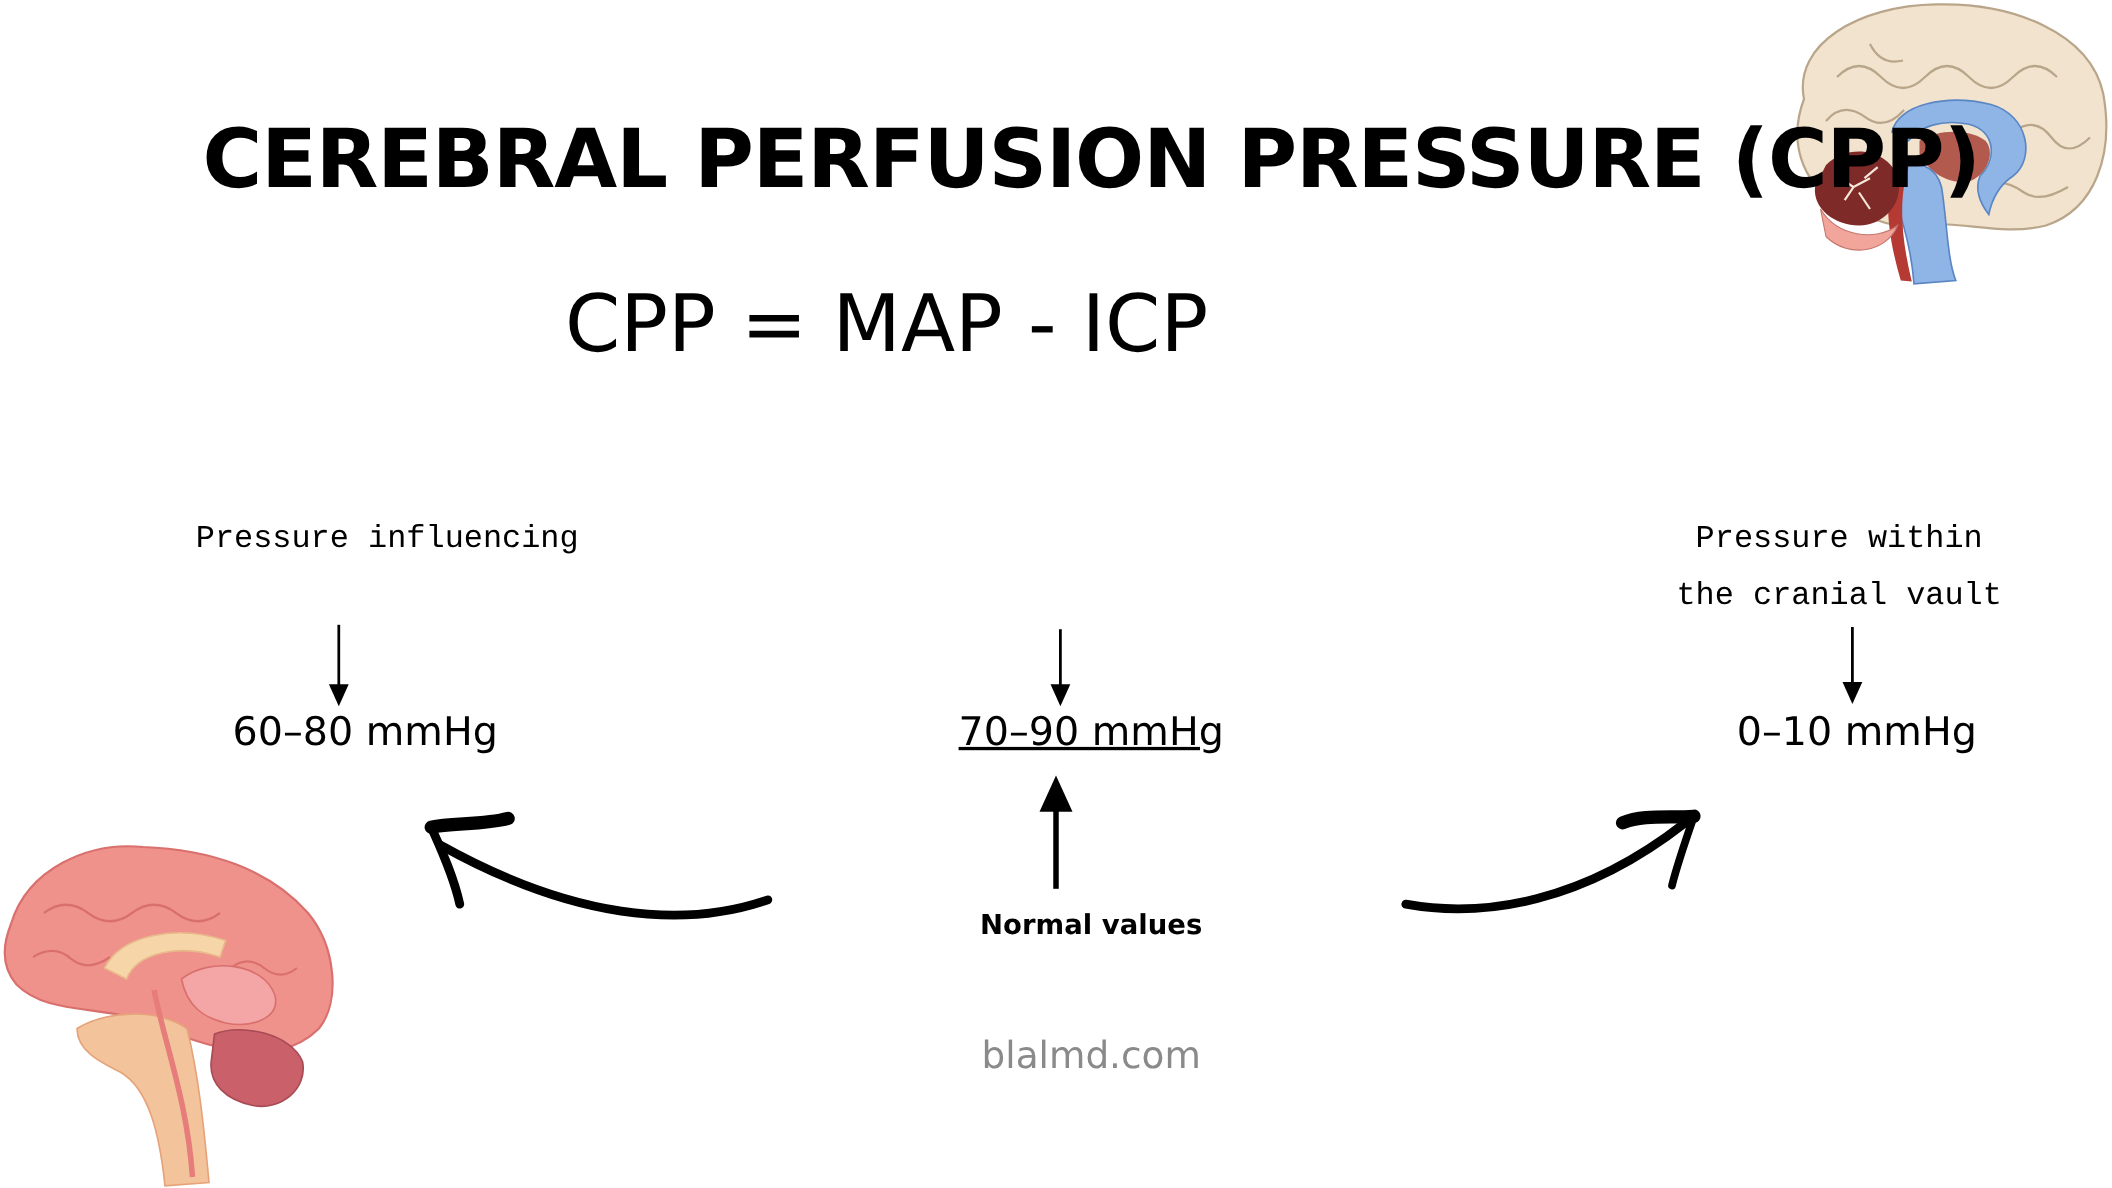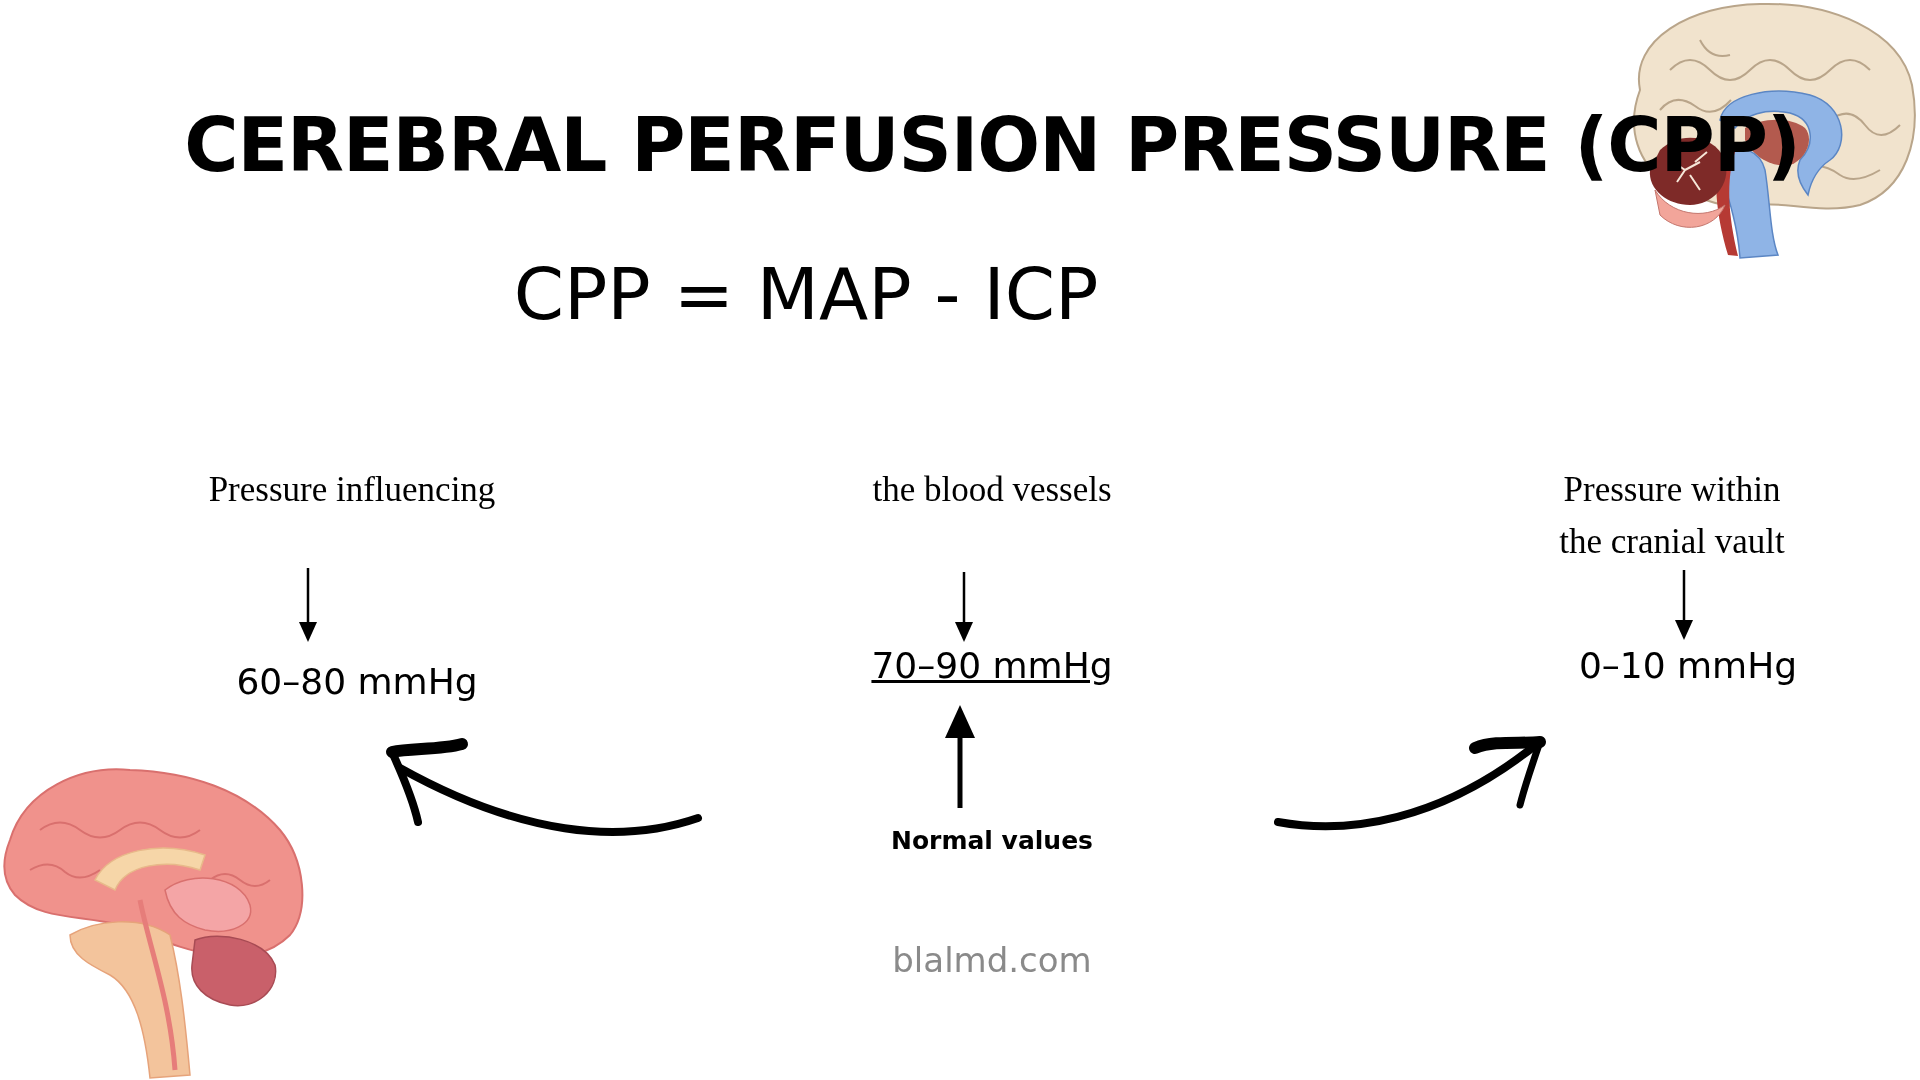--- a/index.html
+++ b/index.html
@@ -15,21 +15,21 @@
       font-family: "DejaVu Sans", sans-serif; font-weight: bold;
       font-size: 74px; letter-spacing: -1px; line-height: 1; z-index: 2;
     }
     .formula {
       left: 0; width: 1548px; top: 258px; text-align: center;
       font-family: "DejaVu Sans", sans-serif; font-weight: normal;
       font-size: 72px; line-height: 1;
     }
     .col { width: 600px; text-align: center; }
     .desc {
-      font-family: Liberation Serif, serif; font-size: 35px; line-height: 52px;
+      font-family: Liberation Mono, monospace; font-size: 29px; line-height: 52px;
     }
     .desc span { display: block; }
     .value {
       font-family: "DejaVu Sans", sans-serif; font-size: 36px; line-height: 1;
       white-space: nowrap;
     }
     .normal {
       left: 760px; width: 400px; top: 826px; text-align: center;
       font-family: "DejaVu Sans", sans-serif; font-weight: bold; font-size: 25px;
     }
@@ -118,25 +118,24 @@
 </svg>
 
 <div class="abs title">CEREBRAL PERFUSION PRESSURE (CPP)</div>
 <div class="abs formula">CPP = MAP - ICP</div>
 
 <div class="abs col" style="left:20px; top:464px;">
   <div class="desc">
     <span>Pressure influencing</span>
   </div>
 </div>
-<div class="abs col value" style="left:25px; top:648px;margin-top:16px;">60–80 mmHg</div>
+<div class="abs col value" style="left:0; top:648px;">60–80 mmHg</div>
 
 <div class="abs col" style="left:660px; top:464px;">
   <div class="desc">
-    <span>the blood vessels</span>
   </div>
 </div>
 <div class="abs col value" style="left:660px; top:648px;text-decoration:underline;">70–90 mmHg</div>
 
 <div class="abs col" style="left:1340px; top:464px;">
   <div class="desc">
     <span>Pressure within</span>
     <span>the cranial vault</span>
   </div>
 </div>

